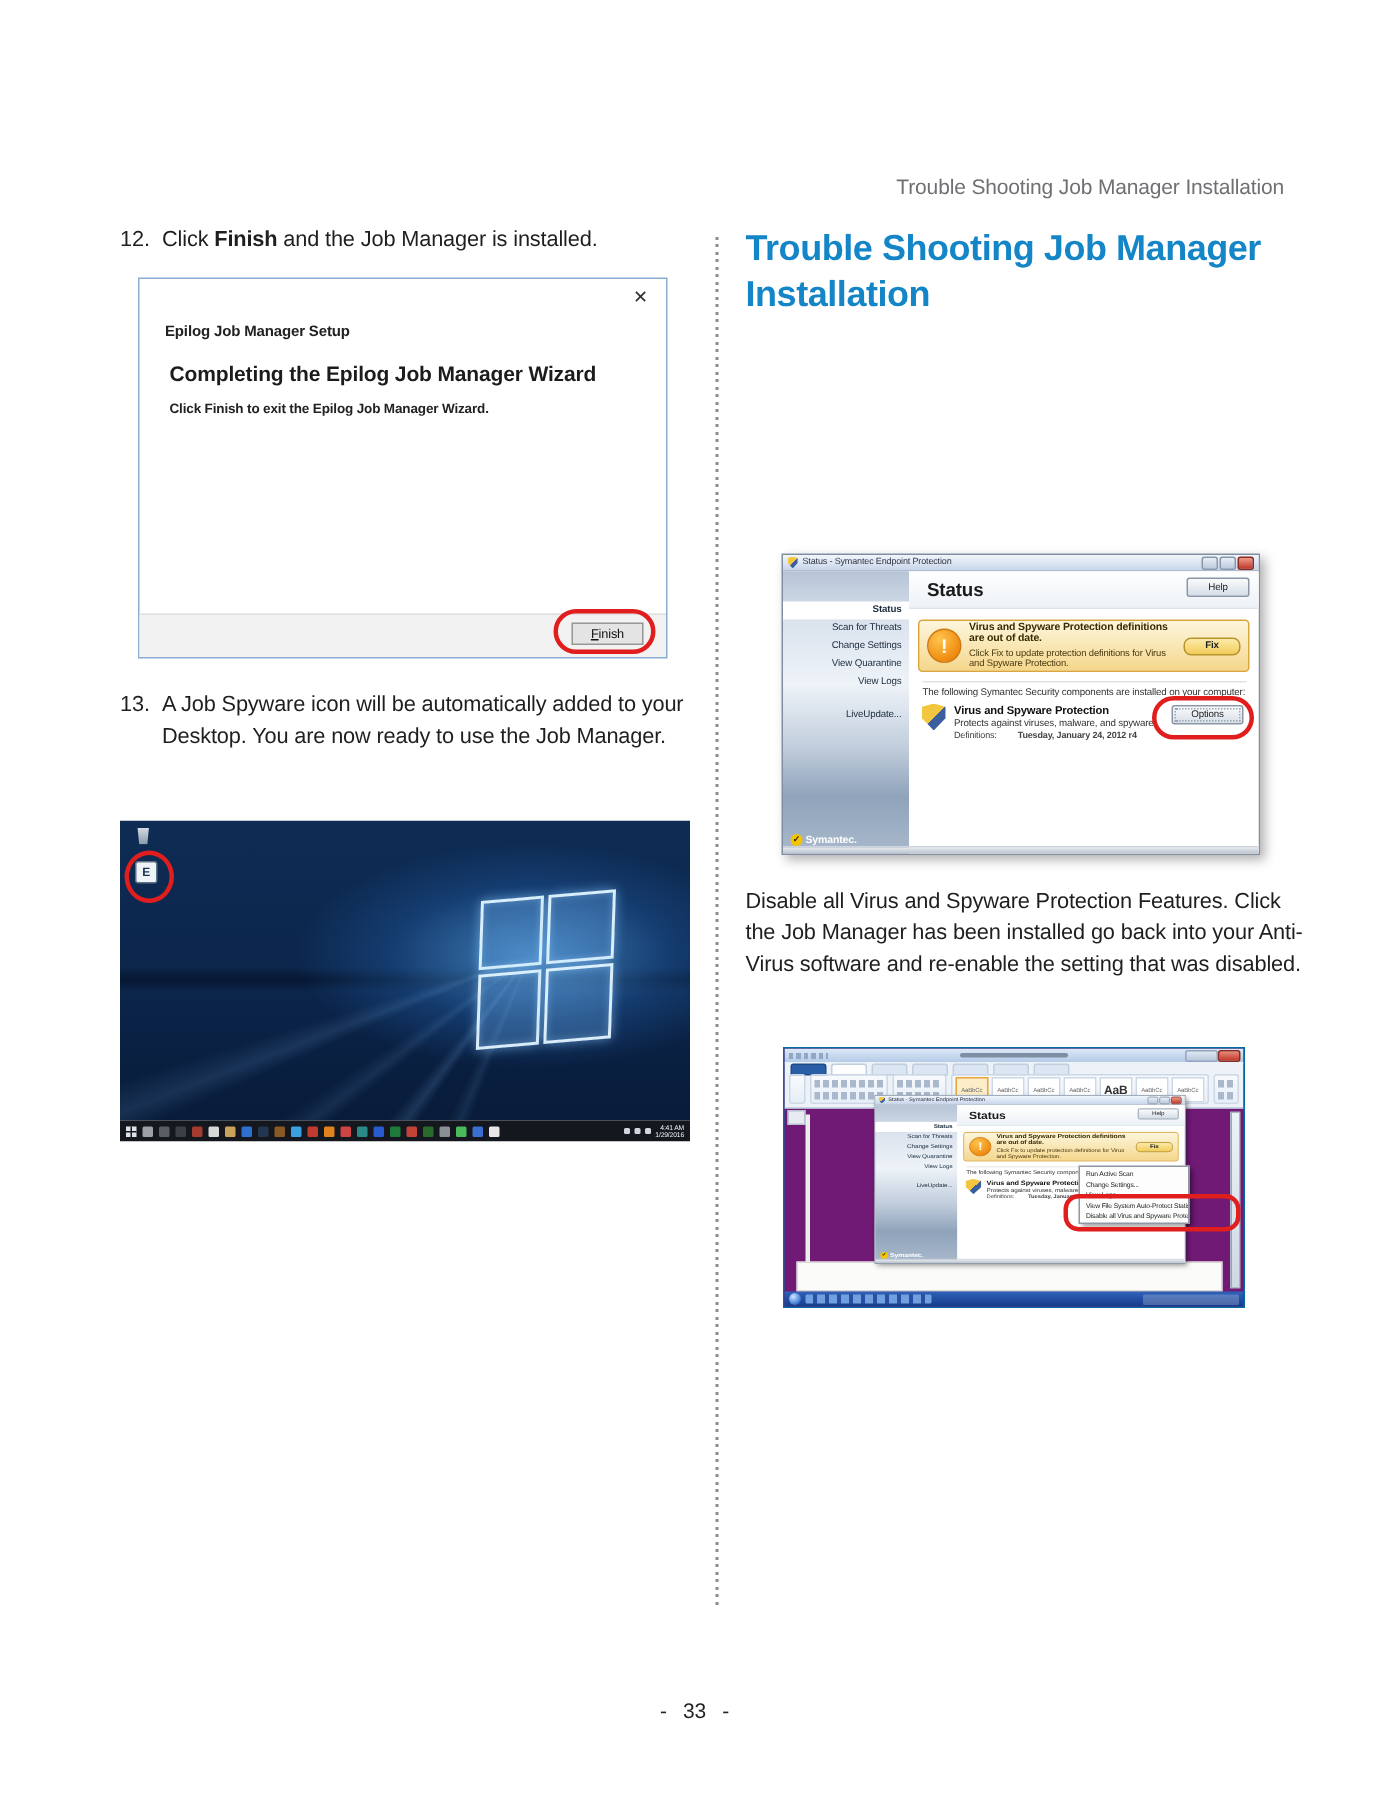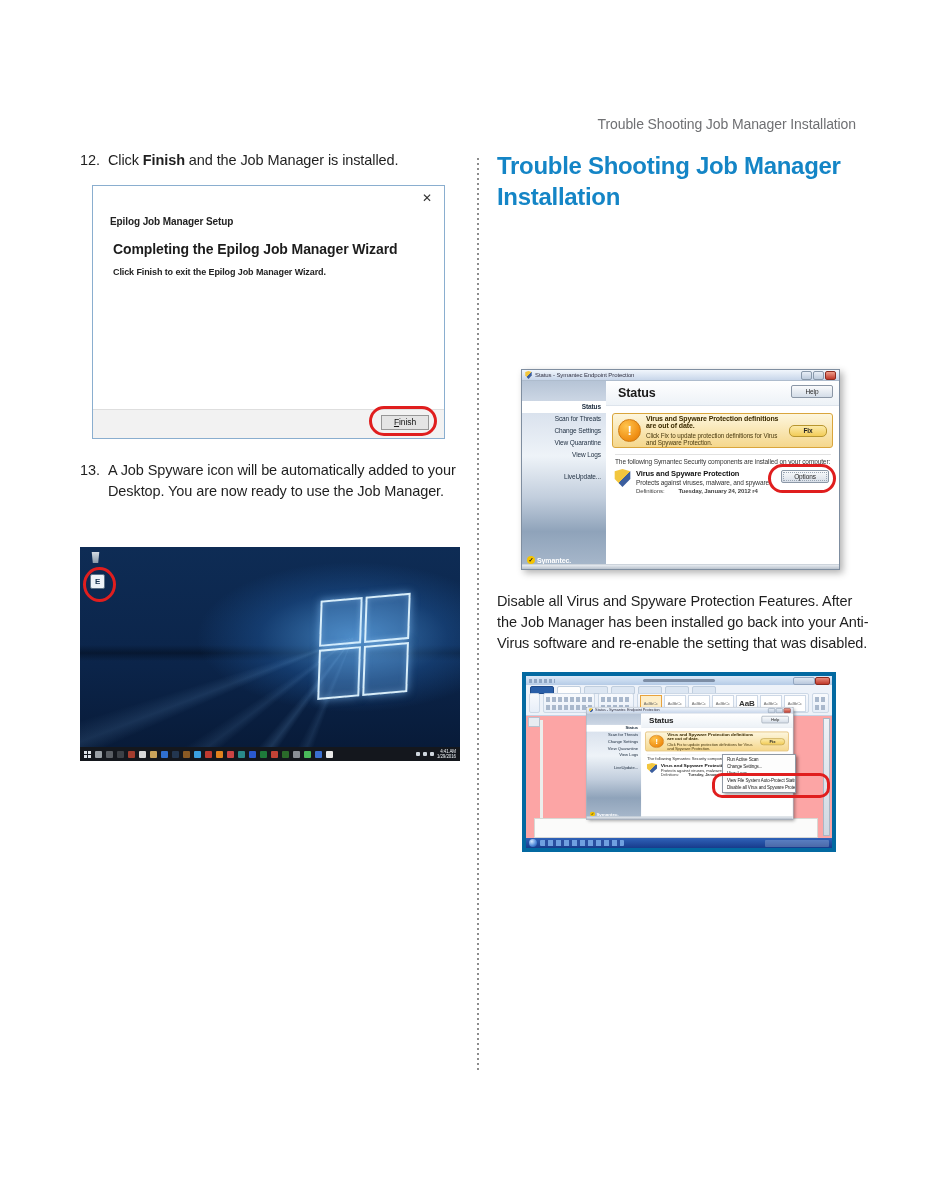--- a/index.html
+++ b/index.html
@@ -130,22 +130,22 @@
   .sym-defs{font-size:6px;color:#444;margin-top:2px}
   .sym-defs b{margin-left:14px}
   .sym-options{position:absolute;right:10px;top:89px;width:46px;height:11px;font-size:6.5px;text-align:center;
                line-height:11px;background:linear-gradient(#fafbfc,#d8dfe8);border:1px solid #8b97a6;border-radius:2px}
   .sym-options::after{content:"";position:absolute;inset:1px;border:1px dotted #9aa6b4}
   .sym-oval{right:3px;top:83px;width:62px;height:23px}
   .sym-bottom{position:absolute;left:0;right:0;bottom:0;height:4px;
               background:linear-gradient(#e7ebf0,#b9c2cd);border-top:1px solid #cdd4dc}
 
   
-  .word{position:absolute;left:522px;top:672px;width:306px;height:172px;background:#fca5a5;
-        border:4px solid #0369a1;overflow:hidden}
+  .word{position:absolute;left:522px;top:698px;width:306px;height:172px;background:#701a75;
+        border:1px solid #0369a1;overflow:hidden}
   .wtitlebar{position:absolute;left:0;top:0;right:0;height:9px;
              background:linear-gradient(#dce9f8,#b5cbe6);border-bottom:1px solid #9fb4cc}
   .wqat{position:absolute;left:3px;top:3px;width:26px;height:4px;
         background:repeating-linear-gradient(90deg,#8fa6c4 0 3px,transparent 3px 5px)}
   .wtitle-smudge{position:absolute;left:50%;top:3px;transform:translateX(-50%);width:72px;height:3px;
                  background:#6a7a92;border-radius:2px;opacity:.8}
   .wminmax{position:absolute;right:17px;top:1px;width:20px;height:6px;border-radius:2px;
            background:linear-gradient(#dfe7f2,#b9c8dc);border:1px solid #93a6c0}
   .wclose{position:absolute;right:2px;top:1px;width:13px;height:6px;border-radius:2px;
           background:linear-gradient(#e88a7a,#c0392b);border:1px solid #8d2a1e}
@@ -315,21 +315,21 @@
             <div class="sym-defs"><span>Definitions:</span><b>Tuesday, January 24, 2012 r4</b></div>
           </div>
         </div>
         <div class="sym-options">Options</div>
         <div class="oval sym-oval"></div>
       </div>
     </div>
     <div class="sym-bottom"></div>
   </div>
 
-  <div class="para r-para3">Disable all Virus and Spyware Protection Features. After the Job Manager has been installed go back into your Anti-Virus software and re-enable the setting that was disabled.</div>
+  <div class="para r-para3">Disable all Virus and Spyware Protection Features. Click the Job Manager has been installed go back into your Anti-Virus software and re-enable the setting that was disabled.</div>
 
   <div class="word">
     <div class="wtitlebar">
       <div class="wqat"></div>
       <div class="wtitle-smudge"></div>
       <div class="wminmax"></div>
       <div class="wclose"></div>
     </div>
     <div class="wribbon">
       <div class="wtabs">
@@ -435,13 +435,14 @@
       </div>
     <div class="oval wmenu-oval"></div>
 
     <div class="wtb">
       <div class="worb"></div>
       <div class="wtb-ics"></div>
       <div class="wtb-tray"></div>
     </div>
   </div>
 
+  <div class="pageno">- 33 -</div>
 </div>
 
 </body></html>

